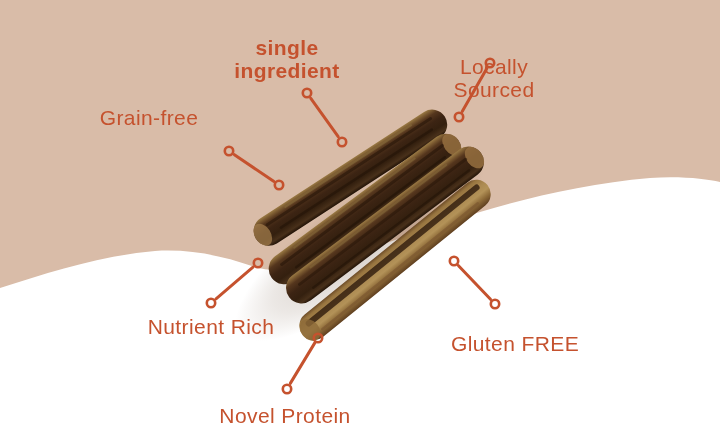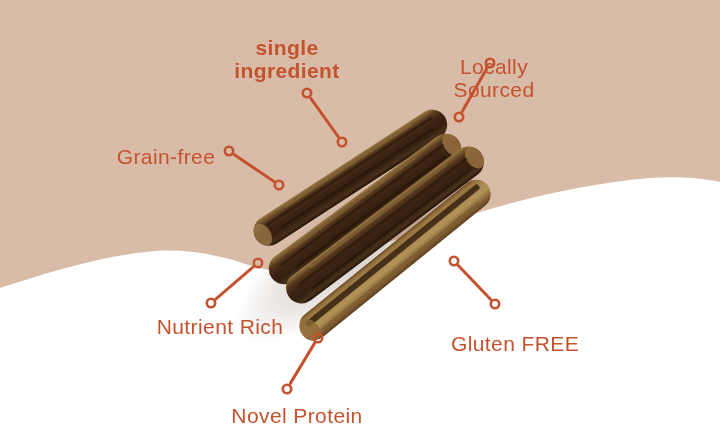--- a/index.html
+++ b/index.html
@@ -142,27 +142,27 @@
       <circle class="callout-dot" cx="287" cy="389" r="4.2"></circle>
     </g>
 
     <g>
       <line class="callout-line" x1="458.5" y1="265.7" x2="490.5" y2="299.3"></line>
       <circle class="callout-dot" cx="454" cy="261" r="4.2"></circle>
       <circle class="callout-dot" cx="495" cy="304" r="4.2"></circle>
     </g>
   </svg>
 
-  <div class="label" style="left:166px; top:106px;margin-top:39px;">Grain-free</div>
+  <div class="label" style="left:149px; top:106px;">Grain-free</div>
 
   <div class="label" style="left:287px; top:36px;font-weight:bold;">single
 ingredient</div>
 
   <div class="label" style="left:494px; top:15px;margin-top:40px;">Locally
 Sourced</div>
 
-  <div class="label" style="left:220px; top:315px;text-align:center;">Nutrient Rich</div>
+  <div class="label" style="left:211px; top:315px;text-align:center;">Nutrient Rich</div>
 
-  <div class="label" style="left:297px; top:404px;">Novel Protein</div>
+  <div class="label" style="left:285px; top:404px;">Novel Protein</div>
 
   <div class="label" style="left:515px; top:332px;">Gluten FREE</div>
 
 </div>
 
 </body></html>

